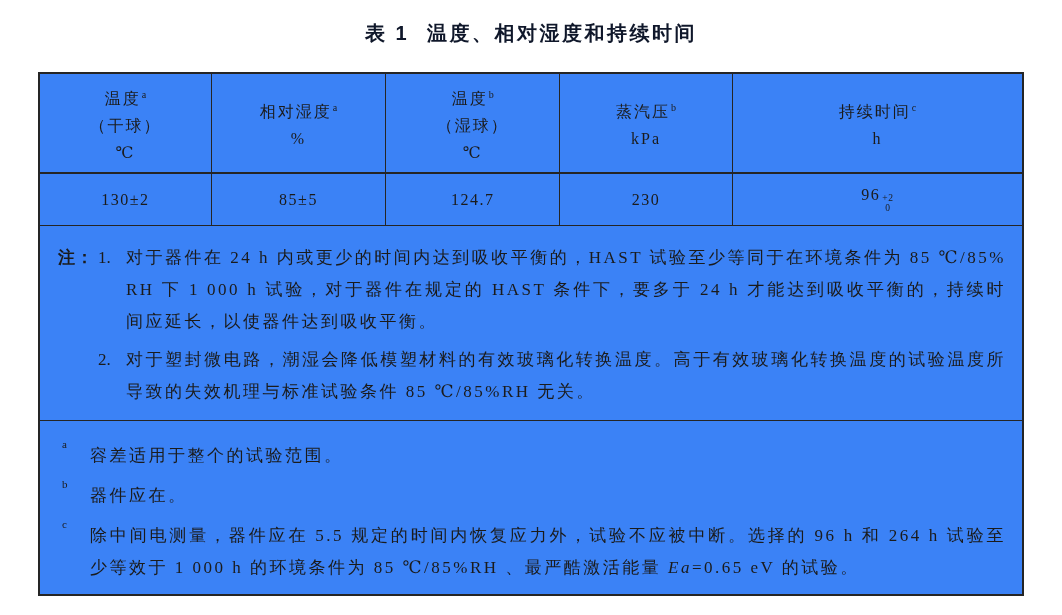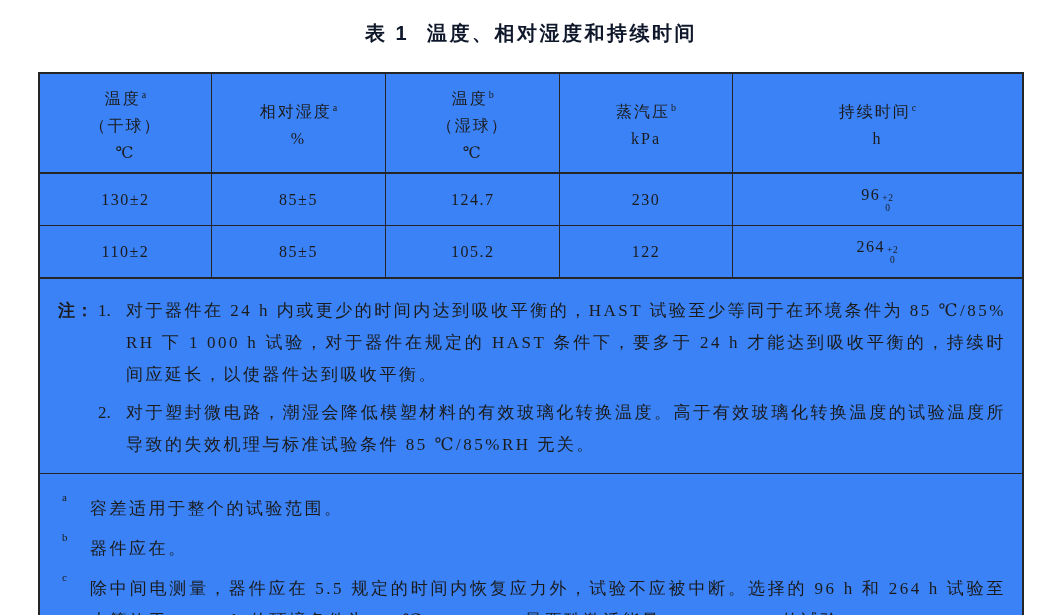--- a/index.html
+++ b/index.html
@@ -169,32 +169,20 @@
         <td>85±5</td>
         <td>124.7</td>
         <td>230</td>
         <td>
           <span>96</span><span class="dur-stack">
               <span>+2</span>
               <span>0</span>
             </span>
         </td>
       </tr>
-      <tr class="last">
-        <td>110±2</td>
-        <td>85±5</td>
-        <td>105.2</td>
-        <td>122</td>
-        <td>
-          <span>264</span><span class="dur-stack">
-              <span>+2</span>
-              <span>0</span>
-            </span>
-        </td>
-      </tr>
     </tbody>
   </table>
 
   <div class="notes">
     <div class="note-row">
       <span class="note-label">注：</span>
       <span class="note-num">1.</span>
       <div class="note-text">对于器件在 24 h 内或更少的时间内达到吸收平衡的，HAST 试验至少等同于在环境条件为 85 ℃/85% RH 下 1 000 h 试验，对于器件在规定的 HAST 条件下，要多于 24 h 才能达到吸收平衡的，持续时间应延长，以使器件达到吸收平衡。</div>
     </div>
     <div class="note-row second">

